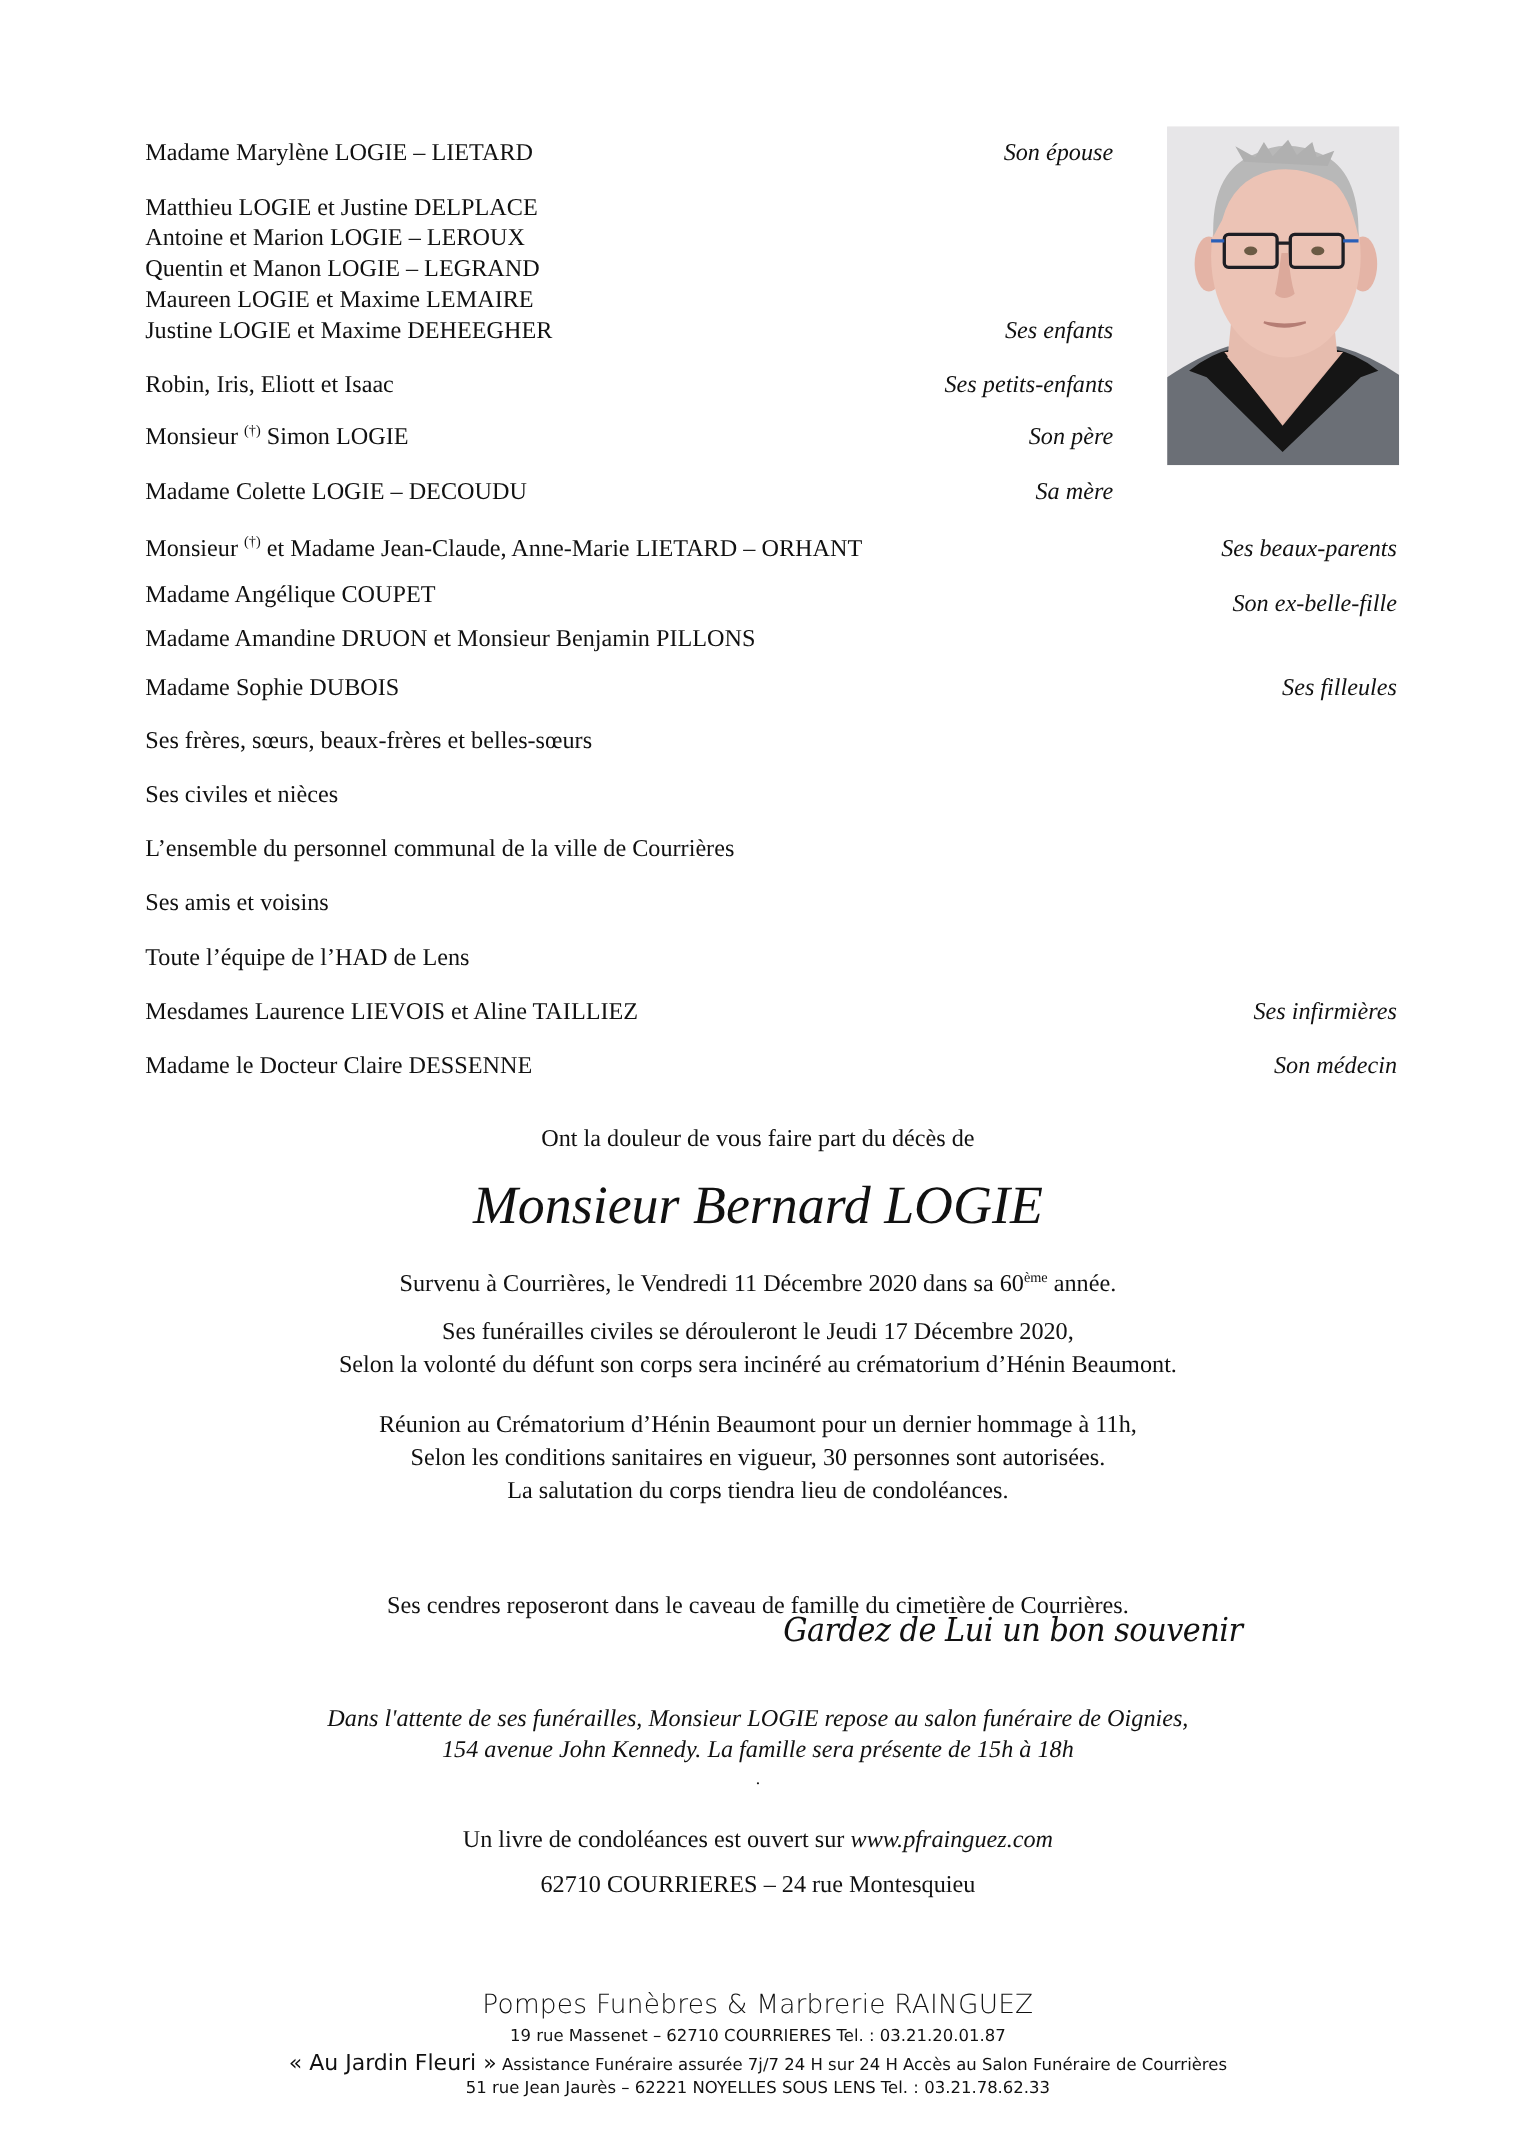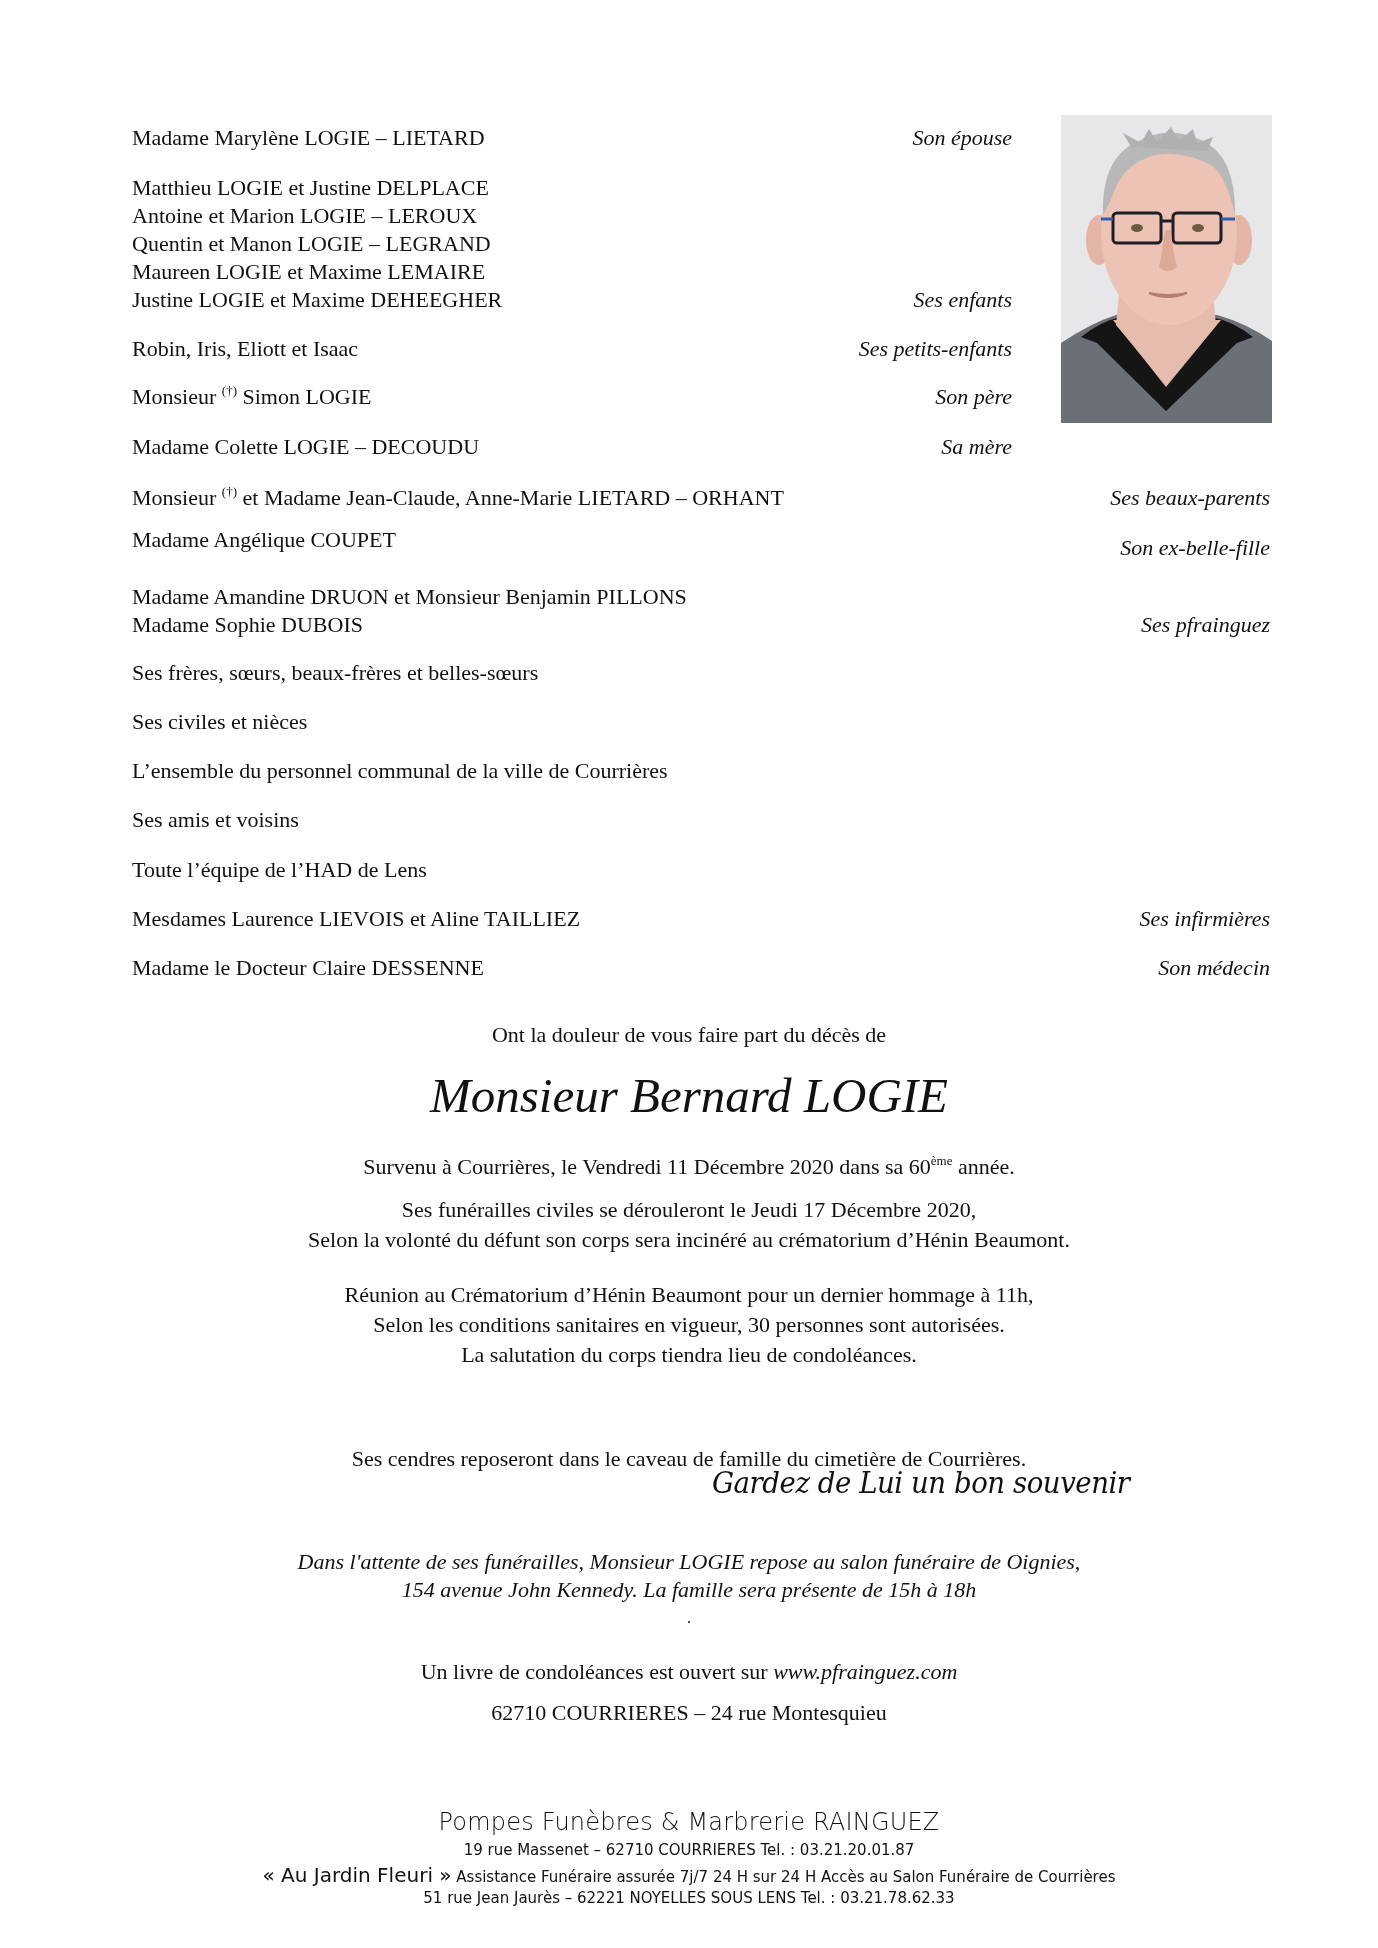--- a/index.html
+++ b/index.html
@@ -49,41 +49,41 @@
   <div class="line left" style="top:433px">Madame Colette LOGIE – DECOUDU</div>
 
   <div class="line left" style="top:484px">
     <span>Monsieur</span>
     <sup class="dag">(†)</sup>
     <span>et Madame Jean-Claude, Anne-Marie LIETARD – ORHANT</span>
   </div>
 
   <div class="line left" style="top:526px">Madame Angélique COUPET</div>
 
-  <div class="line left" style="top:583px">Madame Amandine DRUON et Monsieur Benjamin PILLONS</div>
+  <div class="line left" style="top:566px">Madame Amandine DRUON et Monsieur Benjamin PILLONS</div>
   <div class="line left" style="top:611px">Madame Sophie DUBOIS</div>
 
   <div class="line left" style="top:659px">Ses frères, sœurs, beaux-frères et belles-sœurs</div>
   <div class="line left" style="top:708px">Ses civiles et nièces</div>
   <div class="line left" style="top:757px">L’ensemble du personnel communal de la ville de Courrières</div>
   <div class="line left" style="top:806px">Ses amis et voisins</div>
   <div class="line left" style="top:856px">Toute l’équipe de l’HAD de Lens</div>
   <div class="line left" style="top:905px">Mesdames Laurence LIEVOIS et Aline TAILLIEZ</div>
   <div class="line left" style="top:954px">Madame le Docteur Claire DESSENNE</div>
 </div>
 
 <div>
   <div class="line rel rel-inner" style="top:124px">Son épouse</div>
   <div class="line rel rel-inner" style="top:286px">Ses enfants</div>
   <div class="line rel rel-inner" style="top:335px">Ses petits-enfants</div>
   <div class="line rel rel-inner" style="top:383px">Son père</div>
   <div class="line rel rel-inner" style="top:433px">Sa mère</div>
   <div class="line rel rel-outer" style="top:484px">Ses beaux-parents</div>
   <div class="line rel rel-outer" style="top:534px">Son ex-belle-fille</div>
-  <div class="line rel rel-outer" style="top:611px">Ses pfrainguez</div>
+  <div class="line rel rel-outer" style="top:611px">Ses filleules</div>
   <div class="line rel rel-outer" style="top:905px">Ses infirmières</div>
   <div class="line rel rel-outer" style="top:954px">Son médecin</div>
 </div>
 
 <div class="photo">
   <svg width="211" height="308" viewBox="0 0 211 308">
     <rect width="211" height="308" fill="#e7e6e8"></rect>
 
     <path d="M0 228 Q30 208 55 200 L156 200 Q185 208 211 226 L211 308 L0 308 Z" fill="#6b6f76"></path>
 

